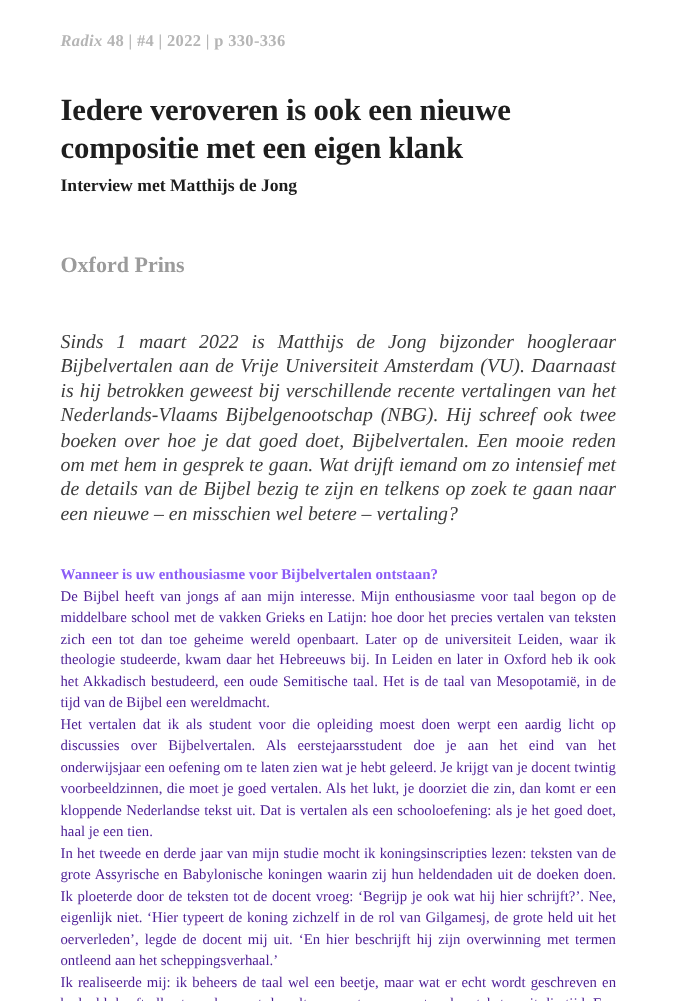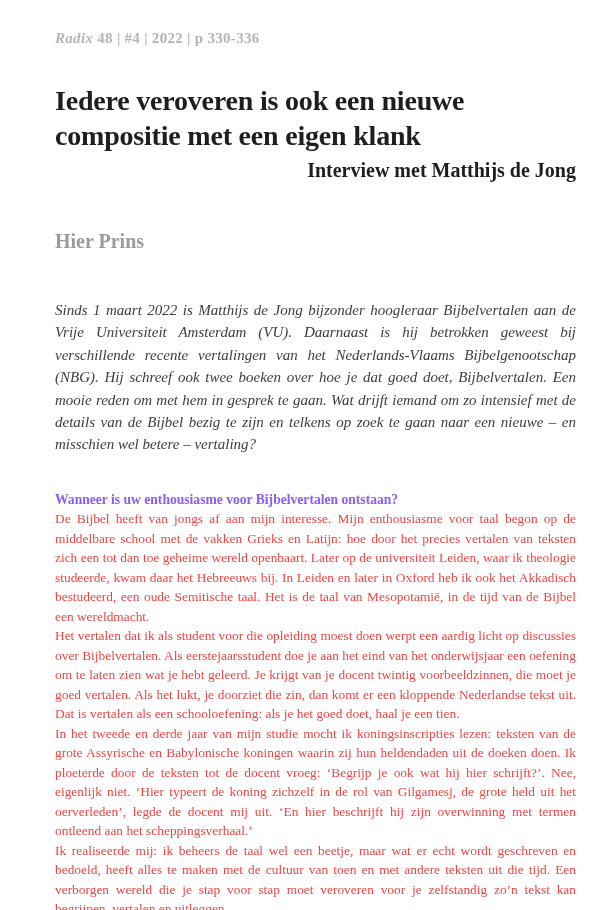--- a/index.html
+++ b/index.html
@@ -7,93 +7,92 @@
     background: #ffffff;
     font-family: "Liberation Serif", "DejaVu Serif", serif;
   }
   .page {
     position: relative;
     width: 614px;
     height: 910px;
     background: #ffffff;
     overflow: hidden;
     box-sizing: border-box;
-    padding: 30px 38px 0 55px;
+    padding: 30px 54px 0 55px;
   }
   .journal-line {
     font-size: 15px;
     font-weight: bold;
     color: #b5b5b5;
     letter-spacing: 0.3px;
   }
   .journal-name { font-style: italic; }
   .article-title {
     margin: 36px 0 0 0;
     font-size: 28px;
     line-height: 35px;
     font-weight: bold;
     color: #1e1e1e;
     letter-spacing: -0.2px;
   }
   .article-subtitle {
     margin: 4px 0 0 0;
-    font-size: 20px;
+    font-size: 16px;
     line-height: 26px;
     font-weight: bold;
     color: #1e1e1e;
-    text-align: right;
   }
   .authors {
     margin-top: 42px;
   }
   .author {
     font-size: 20px;
     line-height: 32px;
     font-weight: bold;
     color: #9b9b9b;
   }
   .intro {
     margin: 42px 0 0 0;
-    font-size: 15px;
+    font-size: 18px;
     line-height: 22.4px;
     font-style: italic;
     color: #3c3c3c;
     text-align: justify;
   }
   .question-heading {
     margin: 34px 0 0 0;
     font-size: 13.6px;
     line-height: 19.5px;
     font-weight: bold;
     color: #8b5cf6;
   }
   .body-paragraph {
     margin: 0;
     font-size: 13.4px;
     line-height: 19.5px;
-    color: #ef4444;
+    color: #4c1d95;
     text-align: justify;
   }
 </style>
 </head>
 <body>
 
 <div class="page">
 
   <div class="journal-line">
     <span class="journal-name">Radix</span>
     <span>48 | #4 | 2022 | p 330-336</span>
   </div>
 
   <h1 class="article-title">Iedere veroveren is ook een nieuwe compositie met een eigen klank</h1>
 
   <h2 class="article-subtitle">Interview met Matthijs de Jong</h2>
 
   <div class="authors">
-    <div class="author">Hier Prins</div>
+    <div class="author">Oxford Prins</div>
   </div>
 
   <p class="intro">Sinds 1 maart 2022 is Matthijs de Jong bijzonder hoogleraar Bijbelvertalen aan de Vrije Universiteit Amsterdam (VU). Daarnaast is hij betrokken geweest bij verschillende recente vertalingen van het Nederlands-Vlaams Bijbelgenootschap (NBG). Hij schreef ook twee boeken over hoe je dat goed doet, Bijbelvertalen. Een mooie reden om met hem in gesprek te gaan. Wat drijft iemand om zo intensief met de details van de Bijbel bezig te zijn en telkens op zoek te gaan naar een nieuwe – en misschien wel betere – vertaling?</p>
 
   <h3 class="question-heading">Wanneer is uw enthousiasme voor Bijbelvertalen ontstaan?</h3>
 
   <div>
     <p class="body-paragraph">De Bijbel heeft van jongs af aan mijn interesse. Mijn enthousiasme voor taal begon op de middelbare school met de vakken Grieks en Latijn: hoe door het precies vertalen van teksten zich een tot dan toe geheime wereld openbaart. Later op de universiteit Leiden, waar ik theologie studeerde, kwam daar het Hebreeuws bij. In Leiden en later in Oxford heb ik ook het Akkadisch bestudeerd, een oude Semitische taal. Het is de taal van Mesopotamië, in de tijd van de Bijbel een wereldmacht.</p>
     <p class="body-paragraph">Het vertalen dat ik als student voor die opleiding moest doen werpt een aardig licht op discussies over Bijbelvertalen. Als eerstejaarsstudent doe je aan het eind van het onderwijsjaar een oefening om te laten zien wat je hebt geleerd. Je krijgt van je docent twintig voorbeeldzinnen, die moet je goed vertalen. Als het lukt, je doorziet die zin, dan komt er een kloppende Nederlandse tekst uit. Dat is vertalen als een schooloefening: als je het goed doet, haal je een tien.</p>
     <p class="body-paragraph">In het tweede en derde jaar van mijn studie mocht ik koningsinscripties lezen: teksten van de grote Assyrische en Babylonische koningen waarin zij hun heldendaden uit de doeken doen. Ik ploeterde door de teksten tot de docent vroeg: ‘Begrijp je ook wat hij hier schrijft?’. Nee, eigenlijk niet. ‘Hier typeert de koning zichzelf in de rol van Gilgamesj, de grote held uit het oerverleden’, legde de docent mij uit. ‘En hier beschrijft hij zijn overwinning met termen ontleend aan het scheppingsverhaal.’</p>

